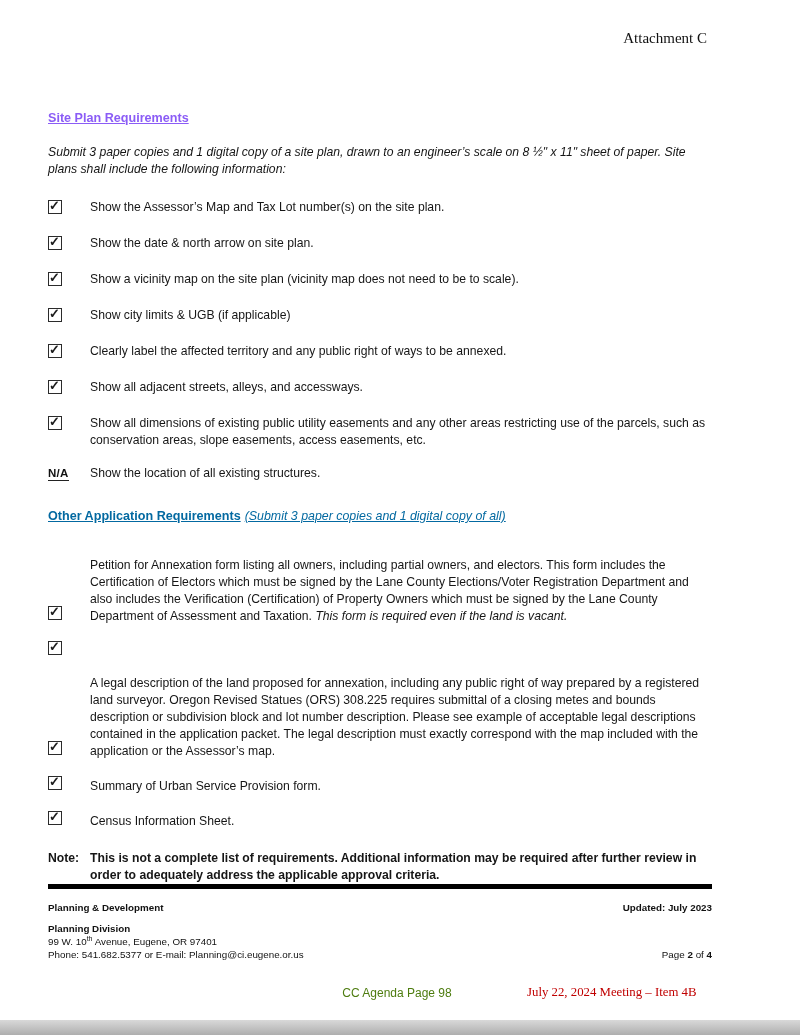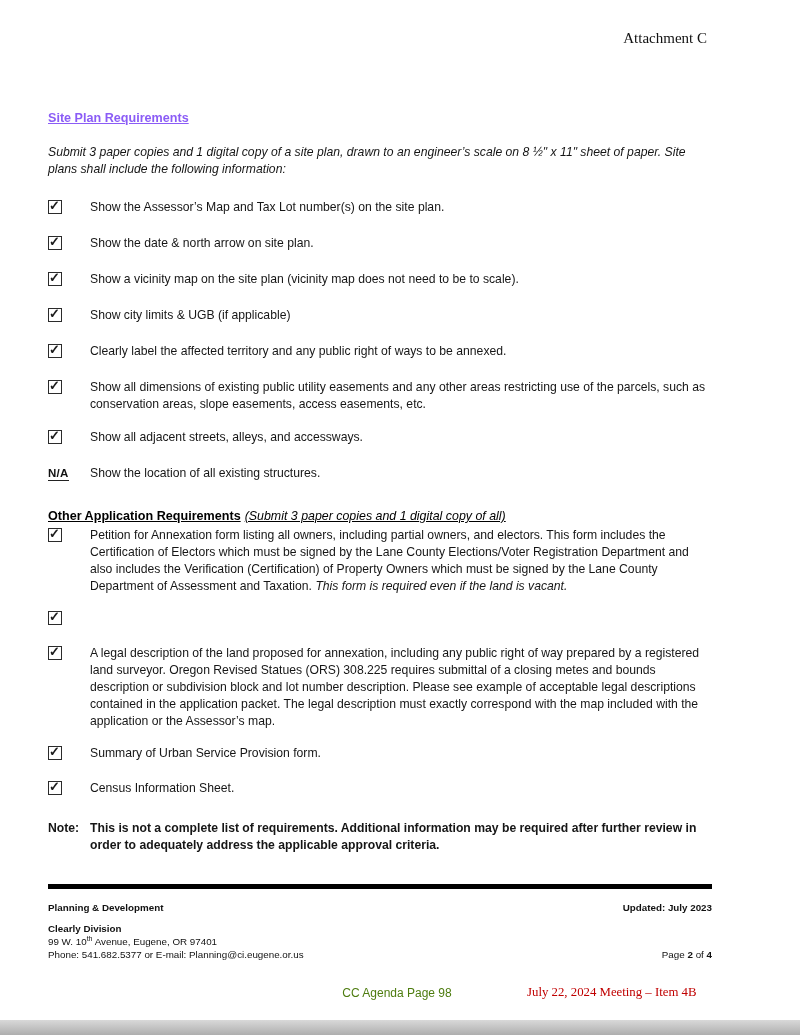--- a/index.html
+++ b/index.html
@@ -25,21 +25,21 @@
     text-decoration: underline;
     margin: 0 0 17px 0; color: #8b5cf6;
   }
   .intro {
     font-style: italic; margin: 0 0 21px 0;
   }
   .item {
     display: flex; align-items: flex-start;
     margin-bottom: 16px;
   }
-  .other .item { margin-bottom: 15px; }
+  .other .item { margin-bottom: 15px; align-items: flex-end; }
   .marker {
     flex: 0 0 42px; display: block;
   }
   .checkbox {
     display: inline-block; width: 12px; height: 12px;
     border: 1.6px solid #2b2b2b; position: relative;
     margin-top: 1px; background: #fff;
   }
   .checkbox::before {
     content: "\2713";
@@ -47,23 +47,23 @@
     font-size: 13px; color: #1c1c1c; font-weight: bold;
   }
   .na {
     display: inline-block; font-weight: bold; font-size: 11.5px;
     border-bottom: 1.4px solid #222; line-height: 13px; color: #111;
     letter-spacing: 0.3px;
   }
   .item-text { flex: 1 1 auto; }
   .italic { font-style: italic; }
   .section-heading2 {
-    margin: 26px 0 2px 0;
+    margin: 26px 0 32px 0;
     text-decoration: underline;
-    color: #000000;
+    color: #0369a1;
   }
   .section-heading2 .h-bold { font-weight: bold; font-size: 12.6px; }
   .section-heading2 .h-italic { font-style: italic; font-size: 12.4px; margin-left: 4px; }
   .note { display: flex; align-items: flex-start; margin-top: 20px; }
   .note .note-label { flex: 0 0 42px; font-weight: bold; }
   .note .note-text { flex: 1 1 auto; font-weight: bold; }
   .footer {
     position: absolute; left: 48px; top: 884px; width: 664px;
     font-size: 9.8px; line-height: 13px; color: #111;
   }
@@ -111,25 +111,25 @@
   <div class="item">
     <span class="marker"><span class="checkbox"></span></span>
     <span class="item-text">Show city limits &amp; UGB (if applicable)</span>
   </div>
   <div class="item">
     <span class="marker"><span class="checkbox"></span></span>
     <span class="item-text">Clearly label the affected territory and any public right of ways to be annexed.</span>
   </div>
   <div class="item">
     <span class="marker"><span class="checkbox"></span></span>
-    <span class="item-text">Show all dimensions of existing public utility easements and any other areas restricting use of the parcels, such as conservation areas, slope easements, access easements, etc.</span>
+    <span class="item-text">Show all adjacent streets, alleys, and accessways.</span>
   </div>
   <div class="item">
     <span class="marker"><span class="checkbox"></span></span>
-    <span class="item-text">Show all adjacent streets, alleys, and accessways.</span>
+    <span class="item-text">Show all dimensions of existing public utility easements and any other areas restricting use of the parcels, such as conservation areas, slope easements, access easements, etc.</span>
   </div>
   <div class="item">
     <span class="marker"><span class="na">N/A</span></span>
     <span class="item-text">Show the location of all existing structures.</span>
   </div>
 
   <div class="section-heading2 other">
     <span class="h-bold">Other Application Requirements</span><span class="h-italic">(Submit 3 paper copies and 1 digital copy of all)</span>
   </div>
 
@@ -164,21 +164,21 @@
   </div>
 
 </div>
 
 <div class="footer">
   <div class="footer-bar"></div>
   <div class="footer-row">
     <span class="f-bold">Planning &amp; Development</span>
     <span class="f-bold">Updated:  July 2023</span>
   </div>
-  <div class="f-bold">Clearly Division</div>
+  <div class="f-bold">Planning Division</div>
   <div>
     <span>99 W. 10</span><sup>th</sup><span> Avenue, Eugene, OR 97401</span>
   </div>
   <div class="footer-row">
     <span>Phone: 541.682.5377 or E-mail: Planning@ci.eugene.or.us</span>
     <span>
       <span>Page</span> <b>2</b> <span>of</span> <b>4</b>
     </span>
   </div>
 </div>

